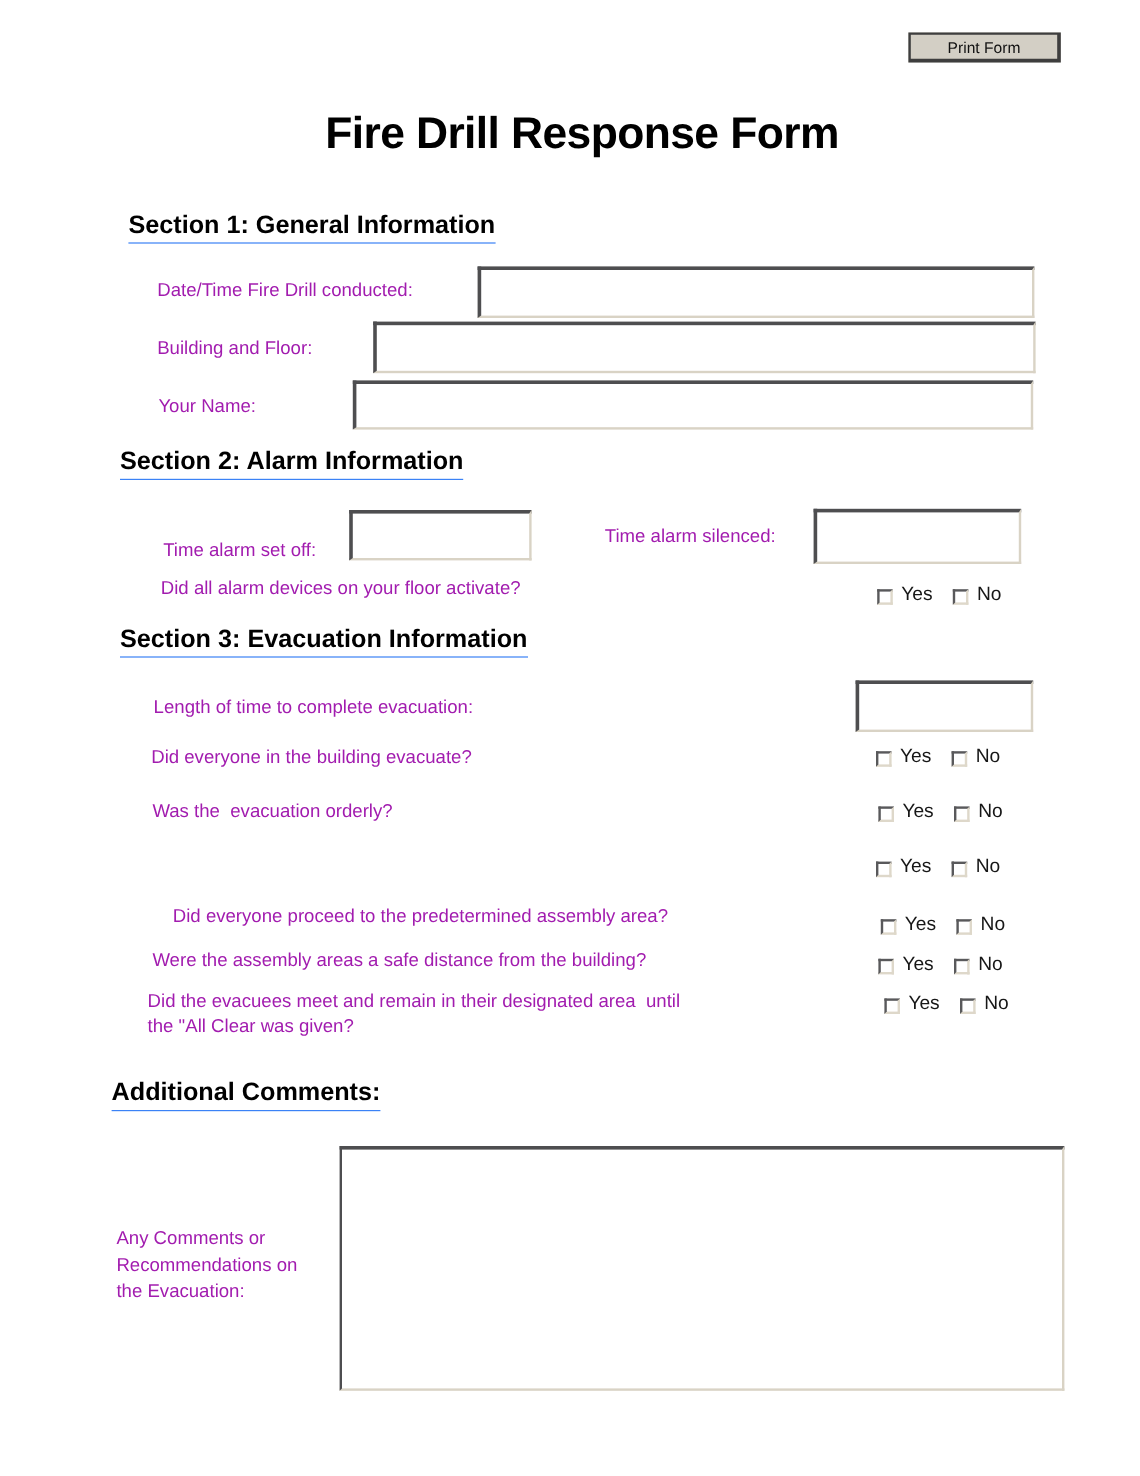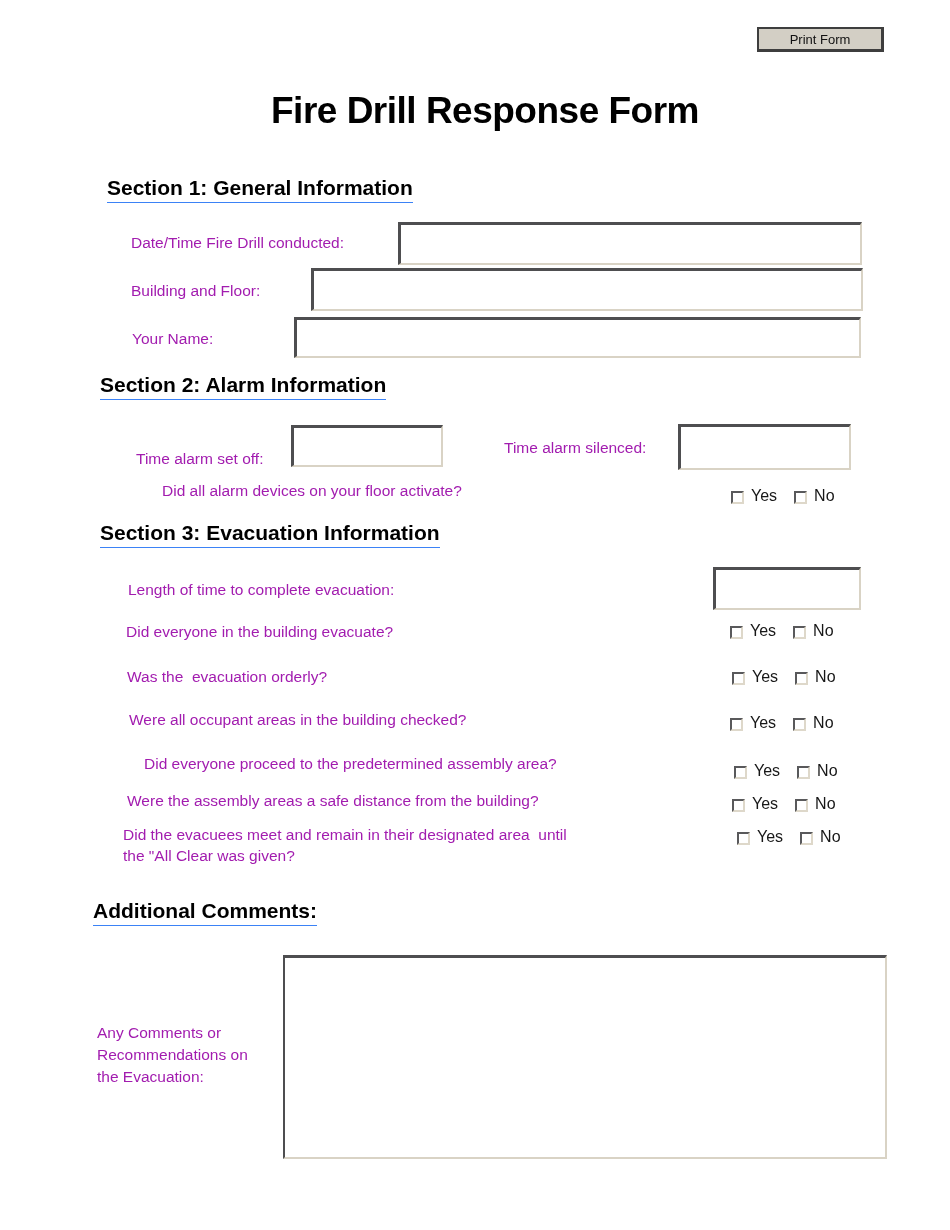--- a/index.html
+++ b/index.html
@@ -129,21 +129,21 @@
   <input type="text" class="tbox" style="left: 294px; top: 317px; width: 567px; height: 41px;">
 
   <div class="sec-heading" style="left:100px; top:373px;">Section 2: Alarm Information</div>
 
   <div class="lbl" style="left:136px; top:448px;">Time alarm set off:</div>
   <input type="text" class="tbox" style="left: 291px; top: 425px; width: 152px; height: 42px;">
 
   <div class="lbl" style="left:504px; top:437px;">Time alarm silenced:</div>
   <input type="text" class="tbox" style="left: 678px; top: 424px; width: 173px; height: 46px;">
 
-  <div class="lbl" style="left:134px; top:480px;margin-left:28px;">Did all alarm devices on your floor activate?</div>
+  <div class="lbl" style="left:134px; top:480px;">Did all alarm devices on your floor activate?</div>
   <div class="yn" style="left:731px; top:486px;">
     <span class="cb"></span>
     <span>Yes</span>
     <span class="cb second"></span>
     <span>No</span>
   </div>
 
   <div class="sec-heading" style="left:100px; top:521px;">Section 3: Evacuation Information</div>
 
   <div class="lbl" style="left:128px; top:579px;">Length of time to complete evacuation:</div>
@@ -158,21 +158,20 @@
   </div>
 
   <div class="lbl" style="left:127px; top:666px;">Was the  evacuation orderly?</div>
   <div class="yn" style="left:732px; top:667px;">
     <span class="cb"></span>
     <span>Yes</span>
     <span class="cb second"></span>
     <span>No</span>
   </div>
 
-  <div class="lbl" style="left:129px; top:709px;">Were all occupant areas in the building checked?</div>
   <div class="yn" style="left:730px; top:713px;">
     <span class="cb"></span>
     <span>Yes</span>
     <span class="cb second"></span>
     <span>No</span>
   </div>
 
   <div class="lbl" style="left:144px; top:753px;">Did everyone proceed to the predetermined assembly area?</div>
   <div class="yn" style="left:734px; top:761px;">
     <span class="cb"></span>

